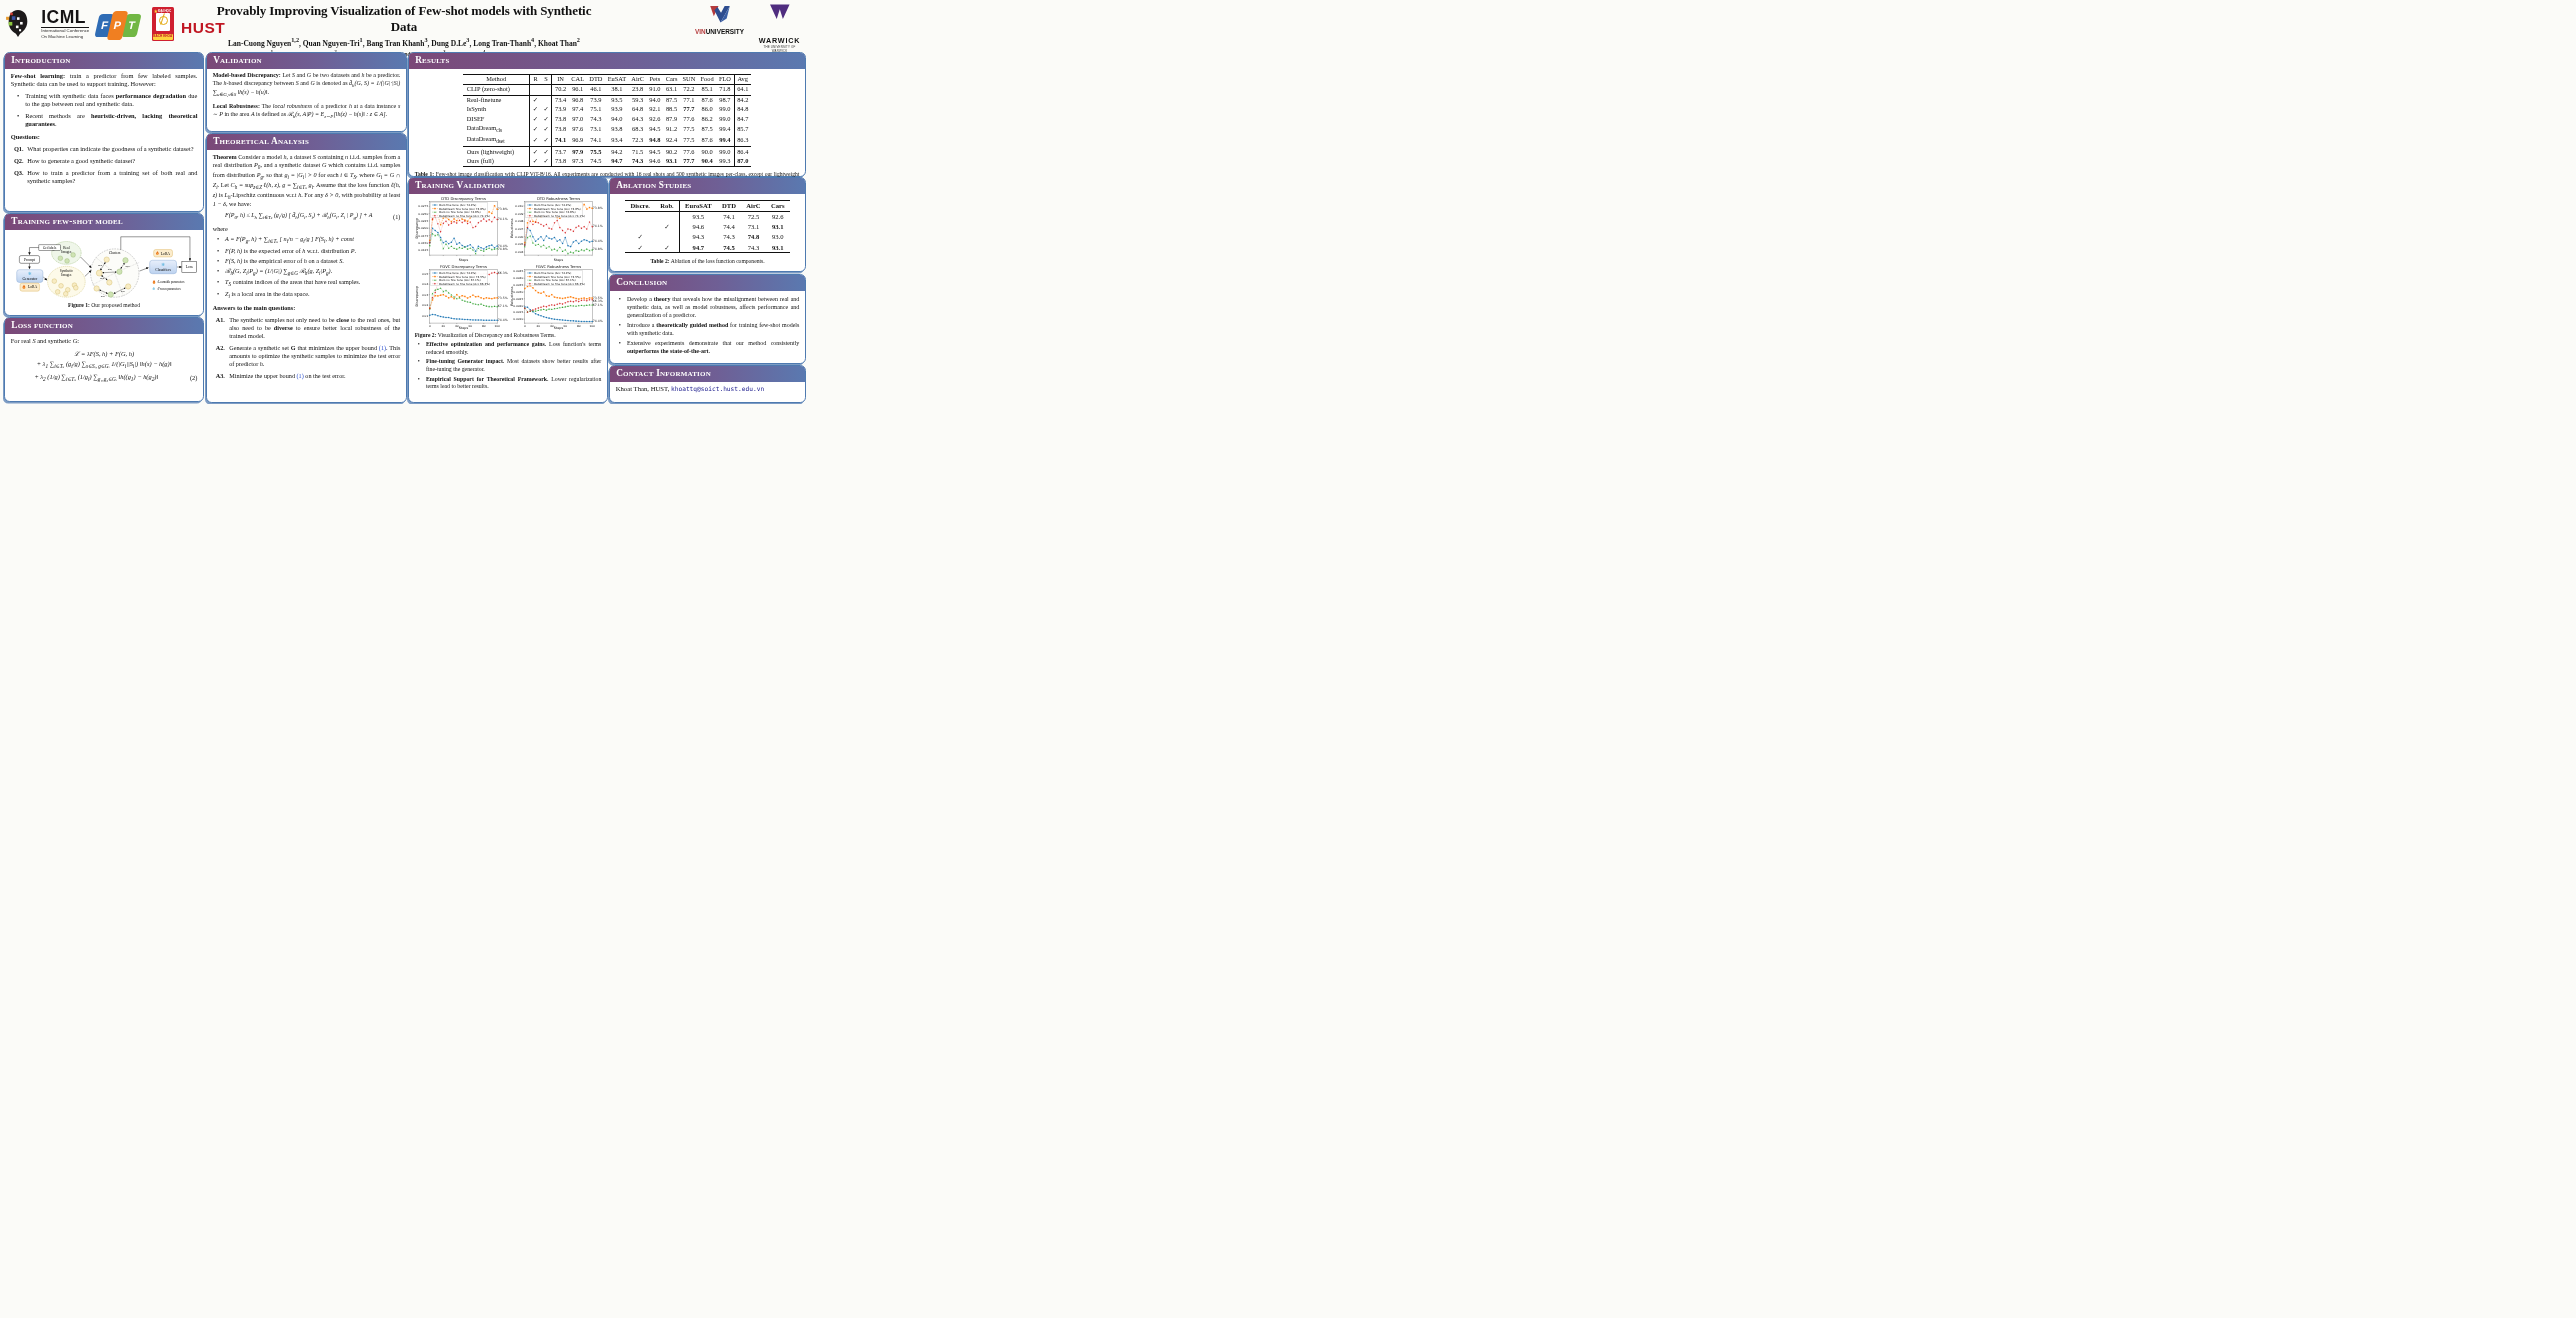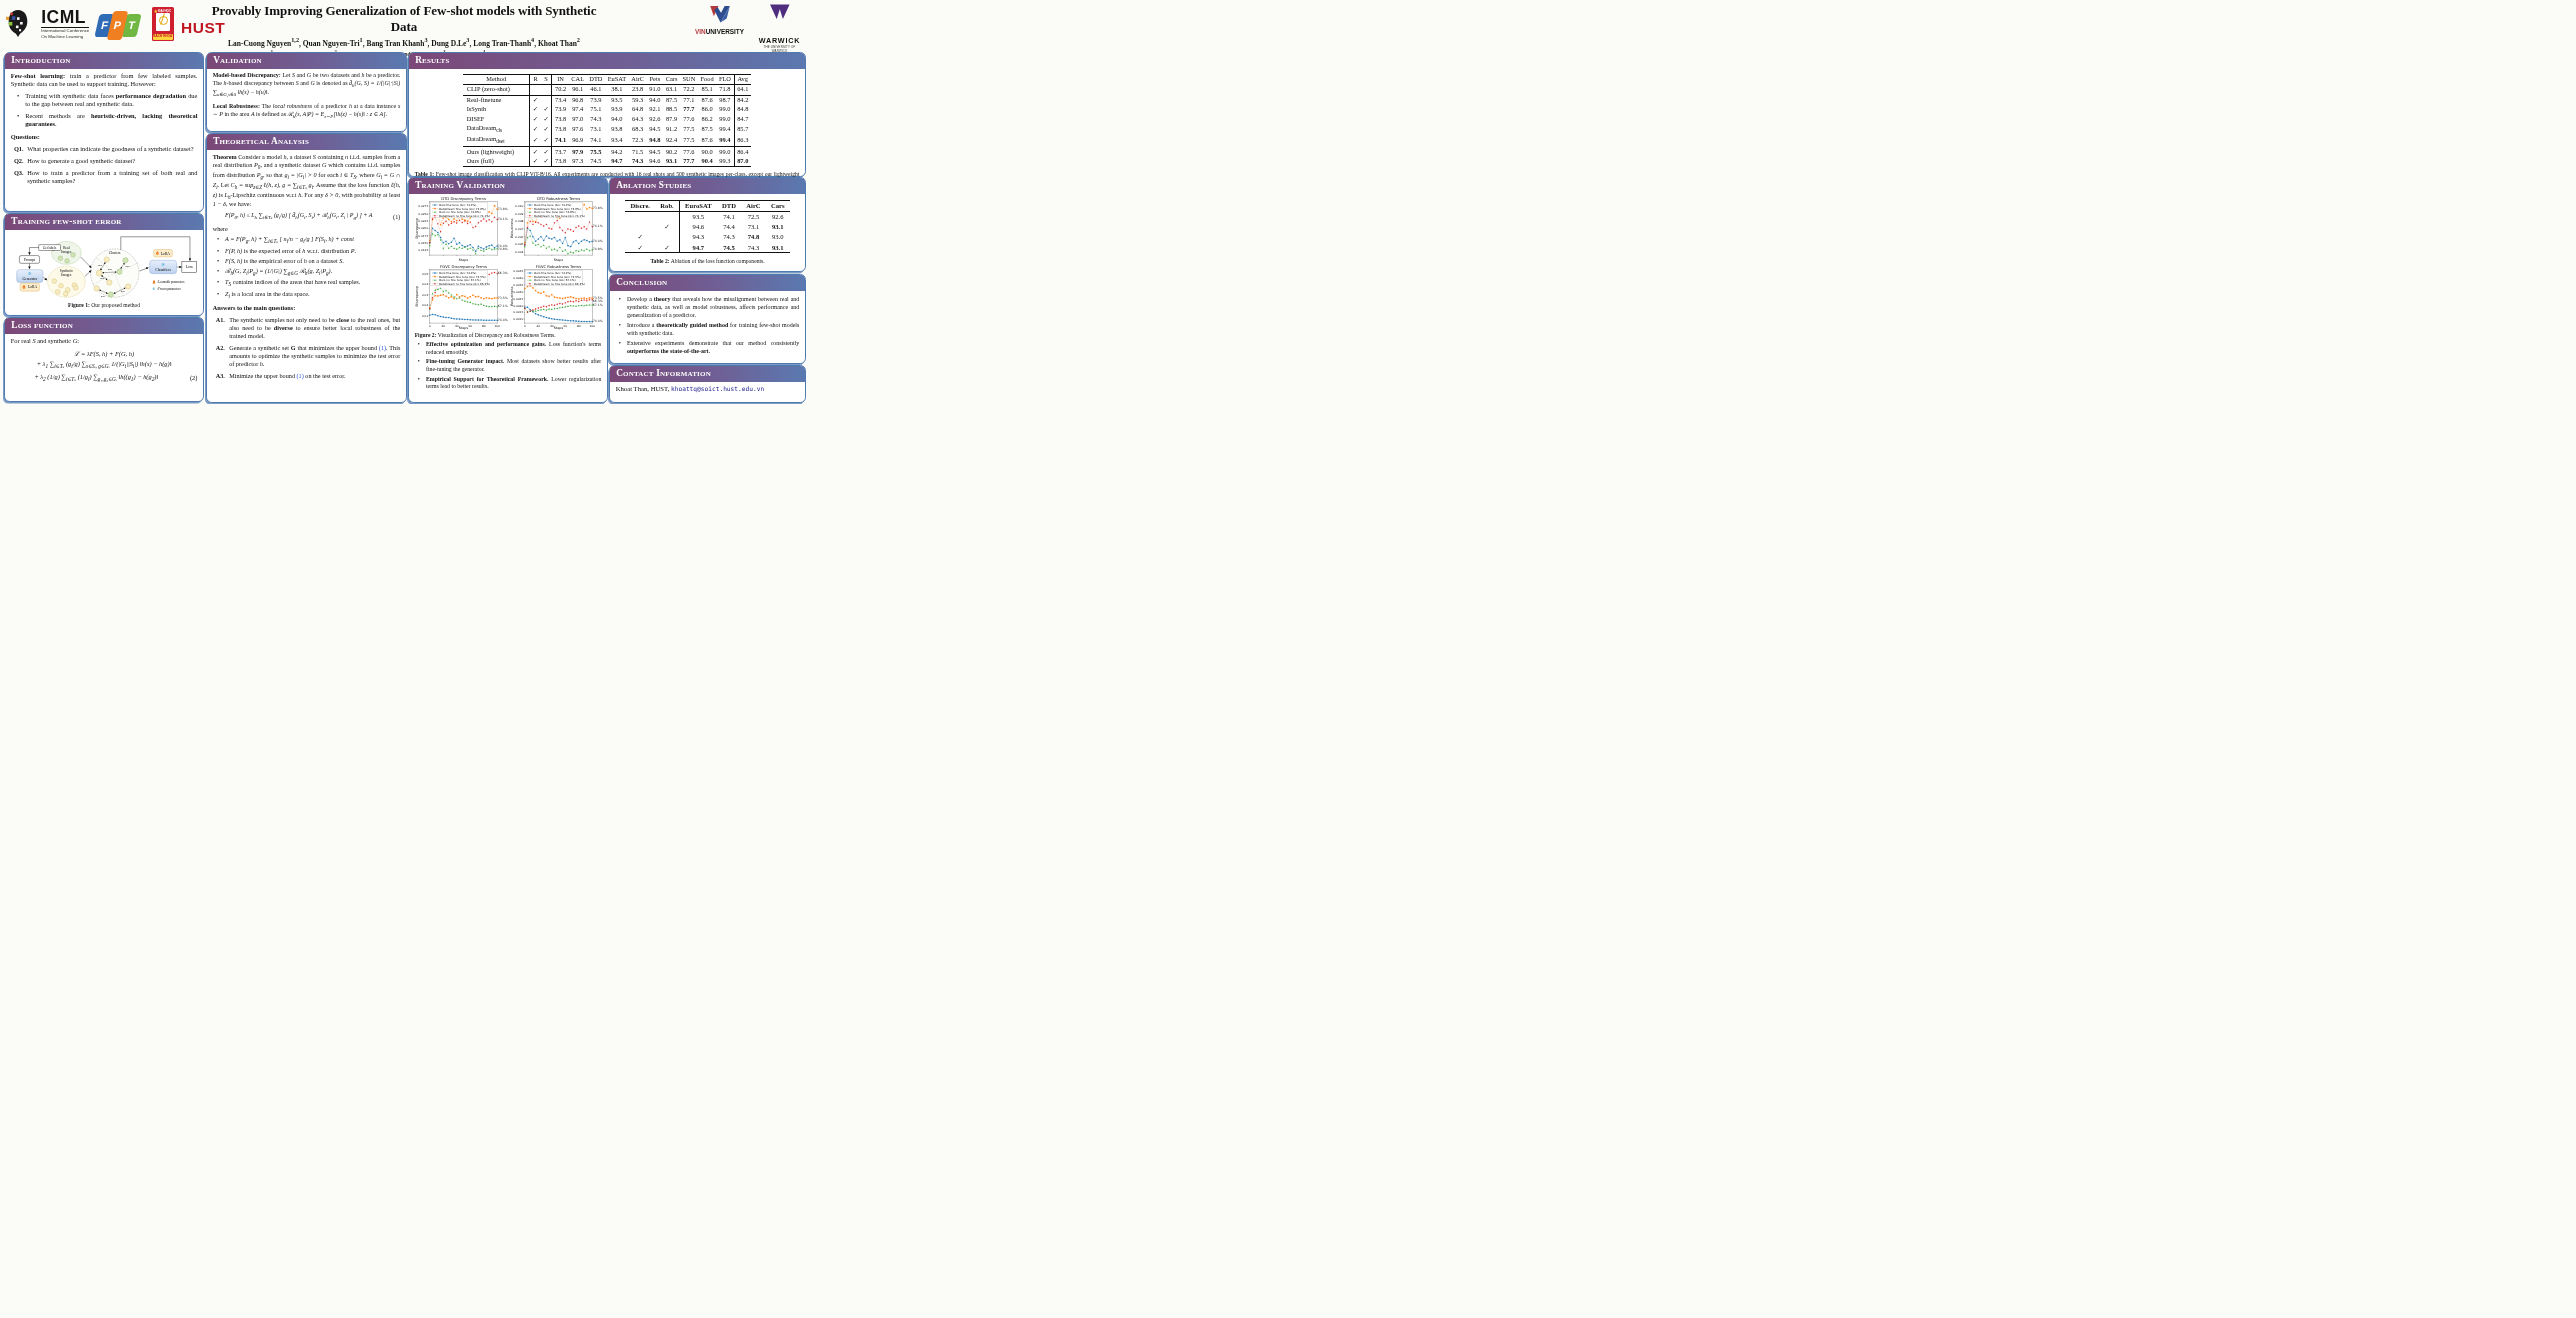--- a/index.html
+++ b/index.html
@@ -139,21 +139,21 @@
     <span id="bk-star">★</span>
     <span id="bk-dh">ĐẠI HỌC</span>
     <span id="bk-inner">
         <span id="bk-compass"></span>
         <span id="bk-needle"></span>
       </span>
     <span id="bk-band">BÁCH KHOA</span>
   </div>
   <div class="logo" id="hust-logo">HUST</div>
   <div id="head-center">
-    <div id="main-title">Provably Improving Generalization of Few-shot models with Synthetic Data</div>
+    <div id="main-title">Provably Improving Visualization of Few-shot models with Synthetic Data</div>
     <div id="authors">Lan-Cuong Nguyen<sup>1,2</sup>, Quan Nguyen-Tri<sup>1</sup>, Bang Tran Khanh<sup>3</sup>, Dung D.Le<sup>3</sup>, Long Tran-Thanh<sup>4</sup>, Khoat Than<sup>2</sup></div>
     <div id="affils"><sup>1</sup>FPT Software AI Center    <sup>2</sup>Hanoi University of Science and Technology    <sup>3</sup>VinUniversity    <sup>4</sup>University of Warwick</div>
   </div>
   <div class="logo" id="vinuni-logo">
     <svg width="27" height="20.6" viewBox="0 0 52 40">
       <path d="M8,2 L24,2 L15,22 Z" fill="#b43a3c"></path>
       <path d="M16,10 L28,34 L46,2 L36,2 L29,15 L22,4 Z" fill="#2e4d8f"></path>
       <path d="M28,34 L46,2 L40,26 Z" fill="#3a5fa5"></path>
     </svg>
     <div id="vinuni-text"><span class="red">VIN</span><span class="blk">UNIVERSITY</span></div>
@@ -183,21 +183,21 @@
         <span>How to generate a good synthetic dataset?</span>
       </div>
     <div class="qrow">
         <span class="qn">Q3.</span>
         <span>How to train a predictor from a training set of both real and synthetic samples?</span>
       </div>
   </div>
 </section>
 
 <section class="panel" id="p-train">
-  <div class="panel-header">Training few-shot error</div>
+  <div class="panel-header">Training few-shot model</div>
   <div class="panel-body" style="padding:1px 3.1px;">
     <svg id="fig1" width="188" height="69" viewBox="0 0 560 205" style="font-size:12.5px">
       <defs>
         <marker id="ah" viewBox="0 0 8 8" refX="7" refY="4" markerWidth="6" markerHeight="6" orient="auto-start-reverse">
           <path d="M0,0 L8,4 L0,8 Z" fill="#111"></path>
         </marker>
         <linearGradient id="gradBlue" x1="0" y1="0" x2="0" y2="1">
           <stop offset="0" stop-color="#e8effb"></stop>
             <stop offset="1" stop-color="#bcd2ef"></stop>
         </linearGradient>

